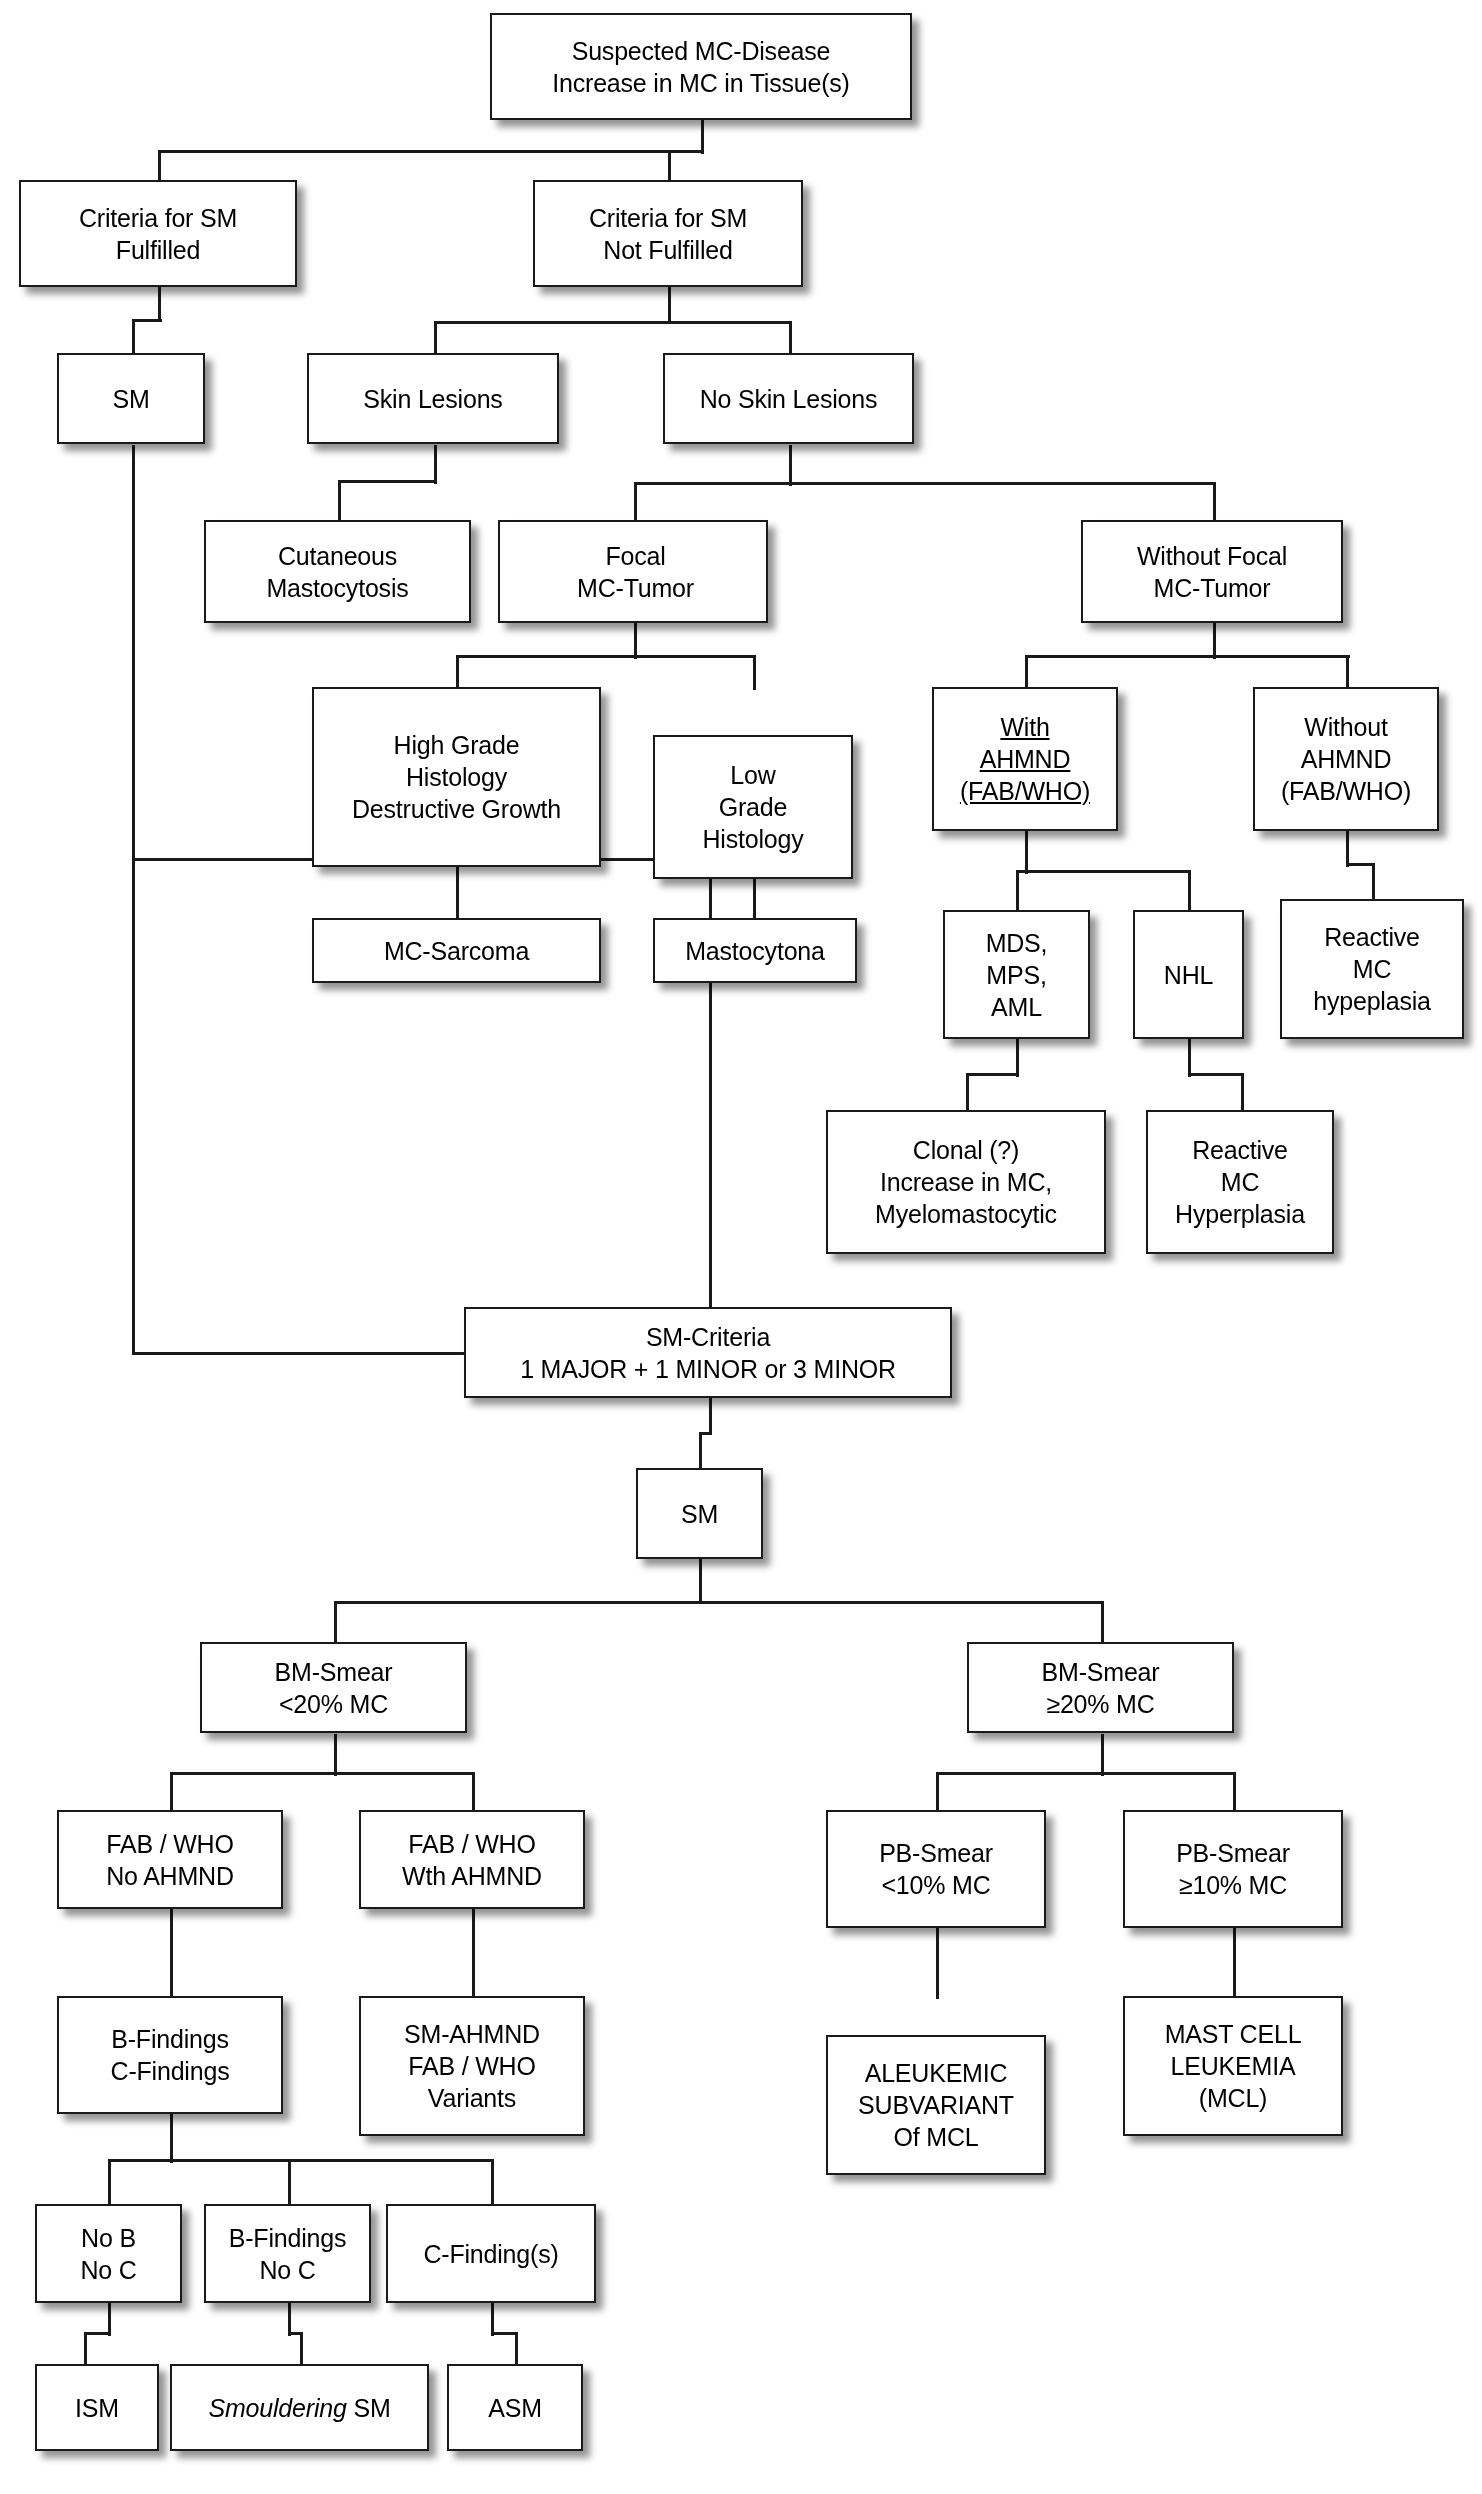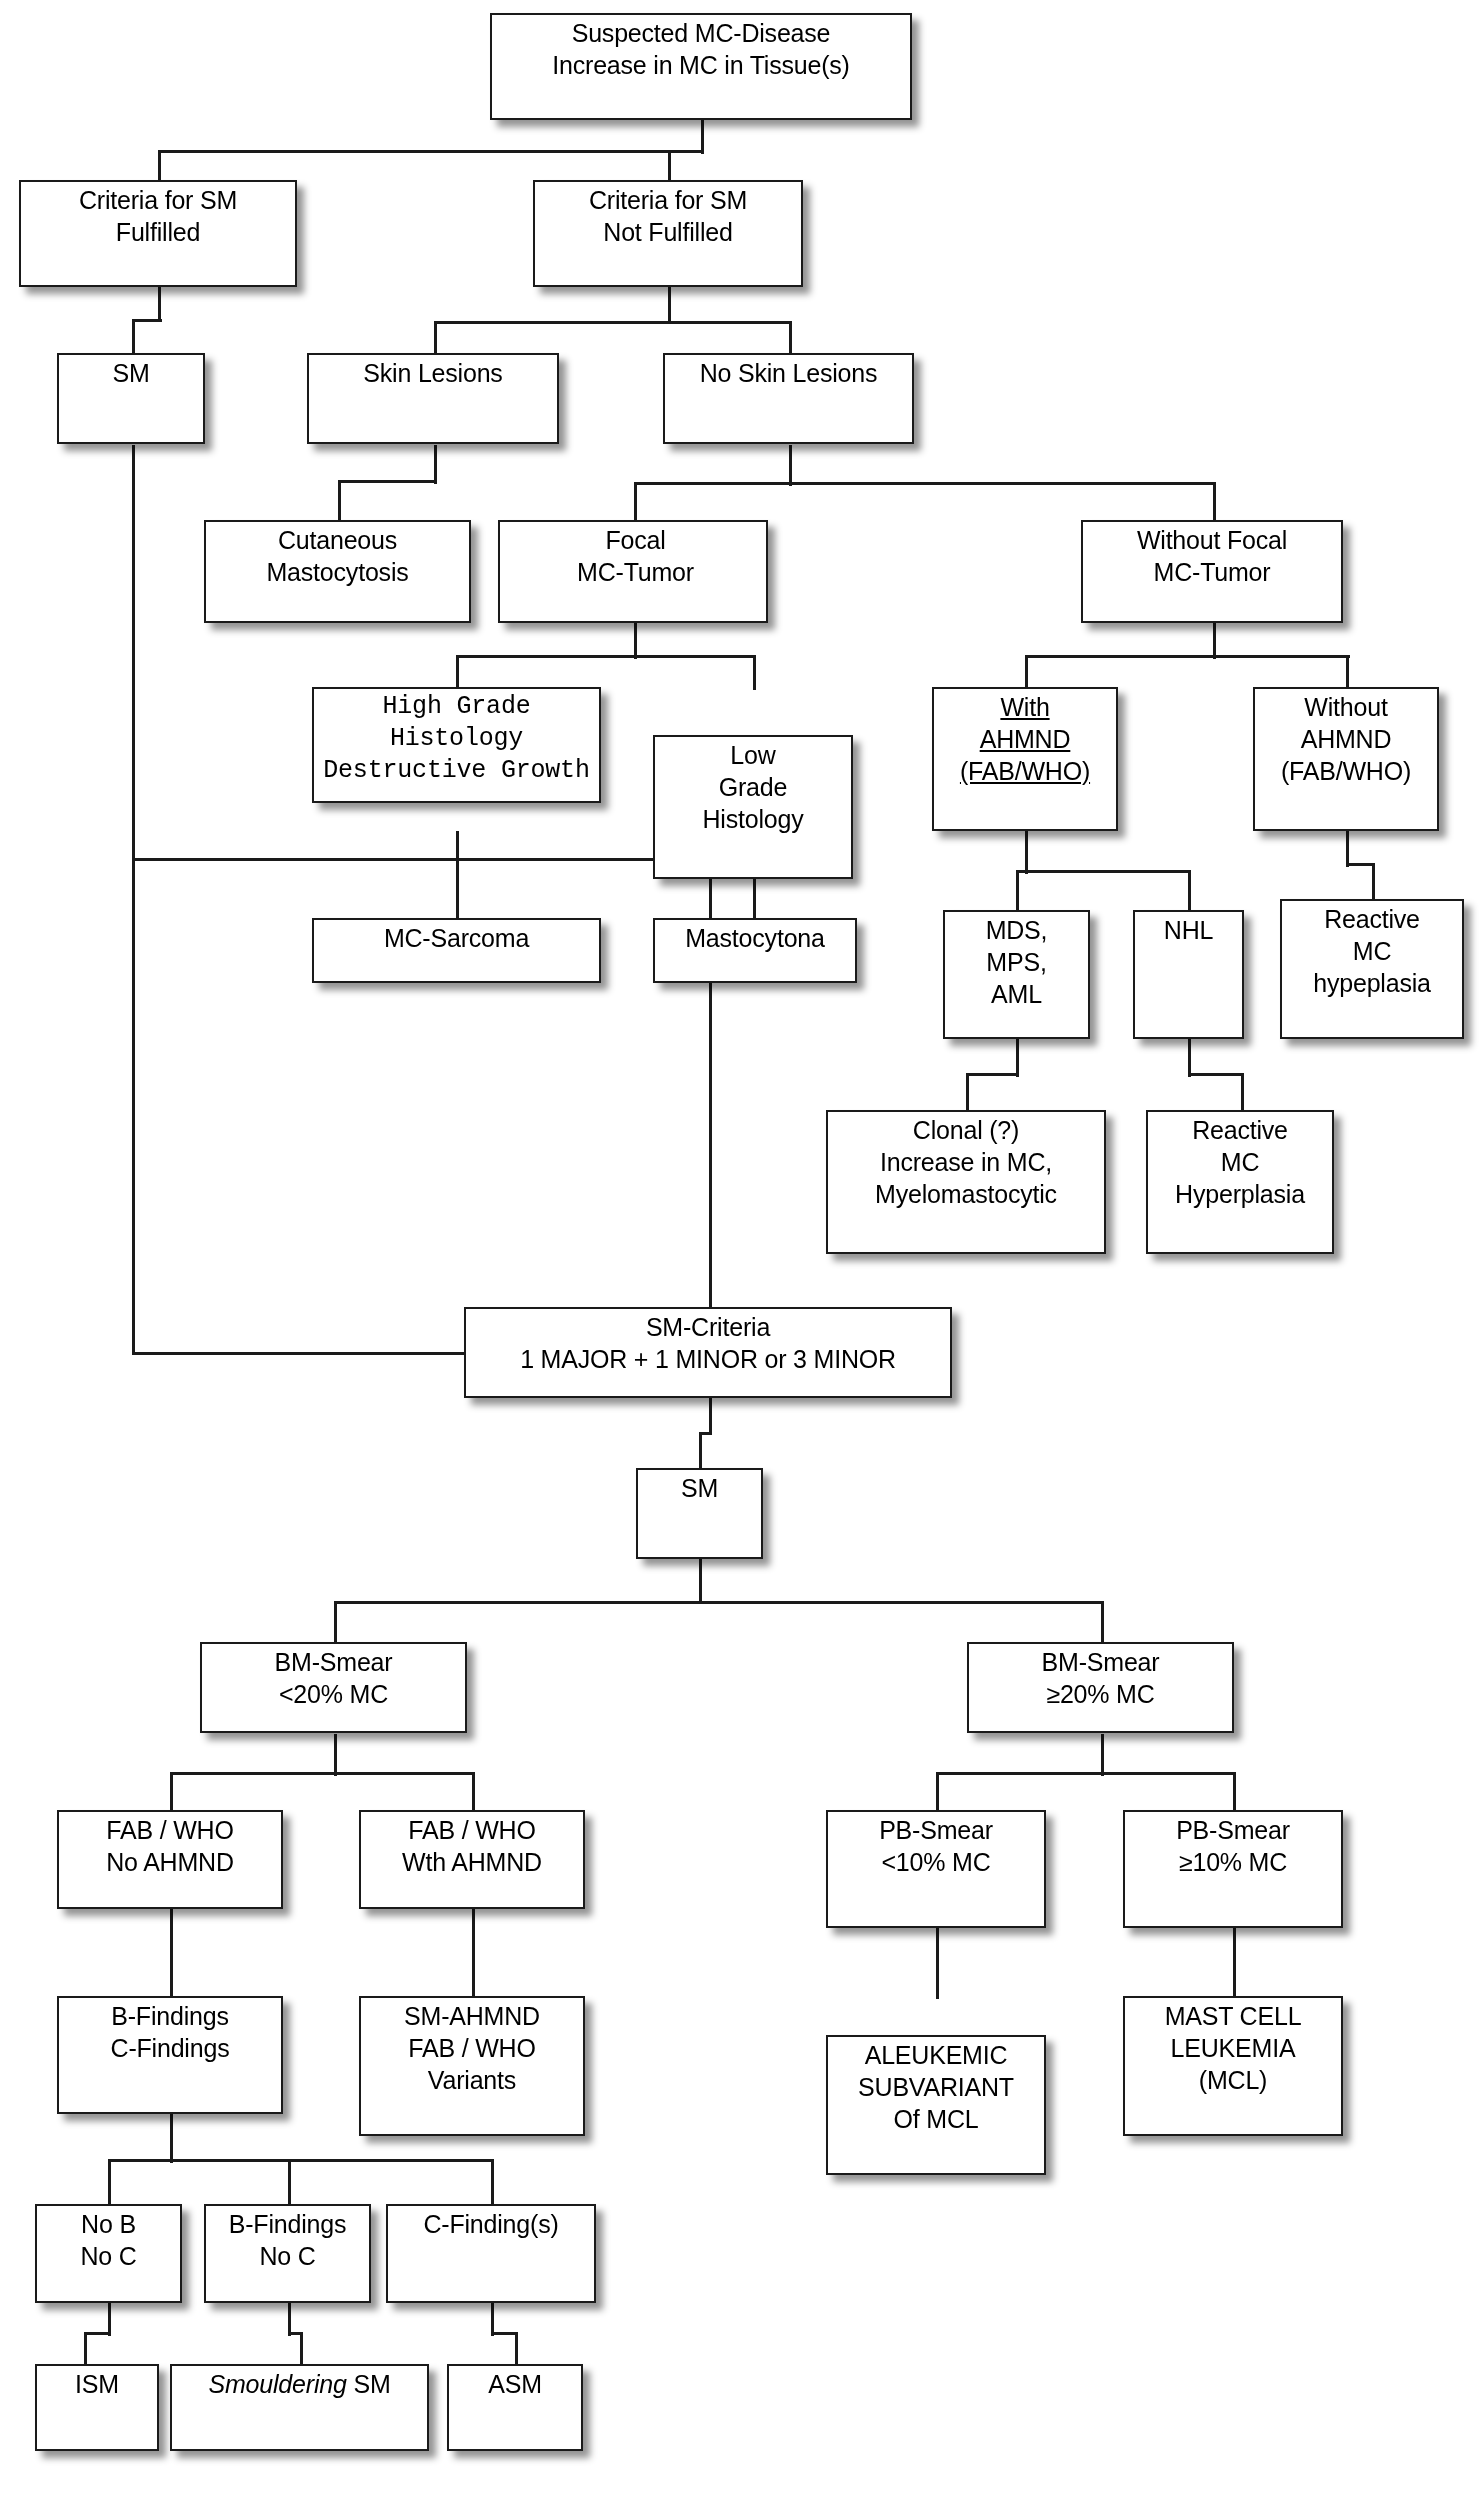--- a/index.html
+++ b/index.html
@@ -15,20 +15,21 @@
     background: #ffffff;
     font-family: "Liberation Sans", "DejaVu Sans", sans-serif;
     overflow: hidden;
   }
   .node {
     position: absolute;
     box-sizing: border-box;
     background: #ffffff;
     border: 2.5px solid #1a1a1a;
     display: flex;
+    align-items: center;
     justify-content: center;
     text-align: center;
     color: #000000;
     font-size: 25px;
     line-height: 1.28;
     letter-spacing: -0.2px;
     box-shadow: 7px 7px 7px rgba(0,0,0,0.42);
     z-index: 5;
     padding: 2px 6px;
   }
@@ -159,21 +160,21 @@
 Mastocytosis</span>
       </div>
       <div class="node" style="left: 498px; top: 520px; width: 270px; height: 103px; padding-left: 11px;">
         <span class="lbl">Focal
 MC-Tumor</span>
       </div>
       <div class="node" style="left: 1081px; top: 520px; width: 262px; height: 103px;">
         <span class="lbl">Without Focal
 MC-Tumor</span>
       </div>
-      <div class="node" style="left: 312px; top: 687px; width: 289px; height: 116px; font-family: Liberation Mono, monospace;">
+      <div class="node" style="left: 312px; top: 687px; width: 289px; height: 180px;">
         <span class="lbl">High Grade
 Histology
 Destructive Growth</span>
       </div>
       <div class="node" style="left: 653px; top: 687px; width: 200px; height: 144px; margin-top: 48px;">
         <span class="lbl">Low
 Grade
 Histology</span>
       </div>
       <div class="node" style="left: 932px; top: 687px; width: 186px; height: 144px; text-decoration: underline;">

